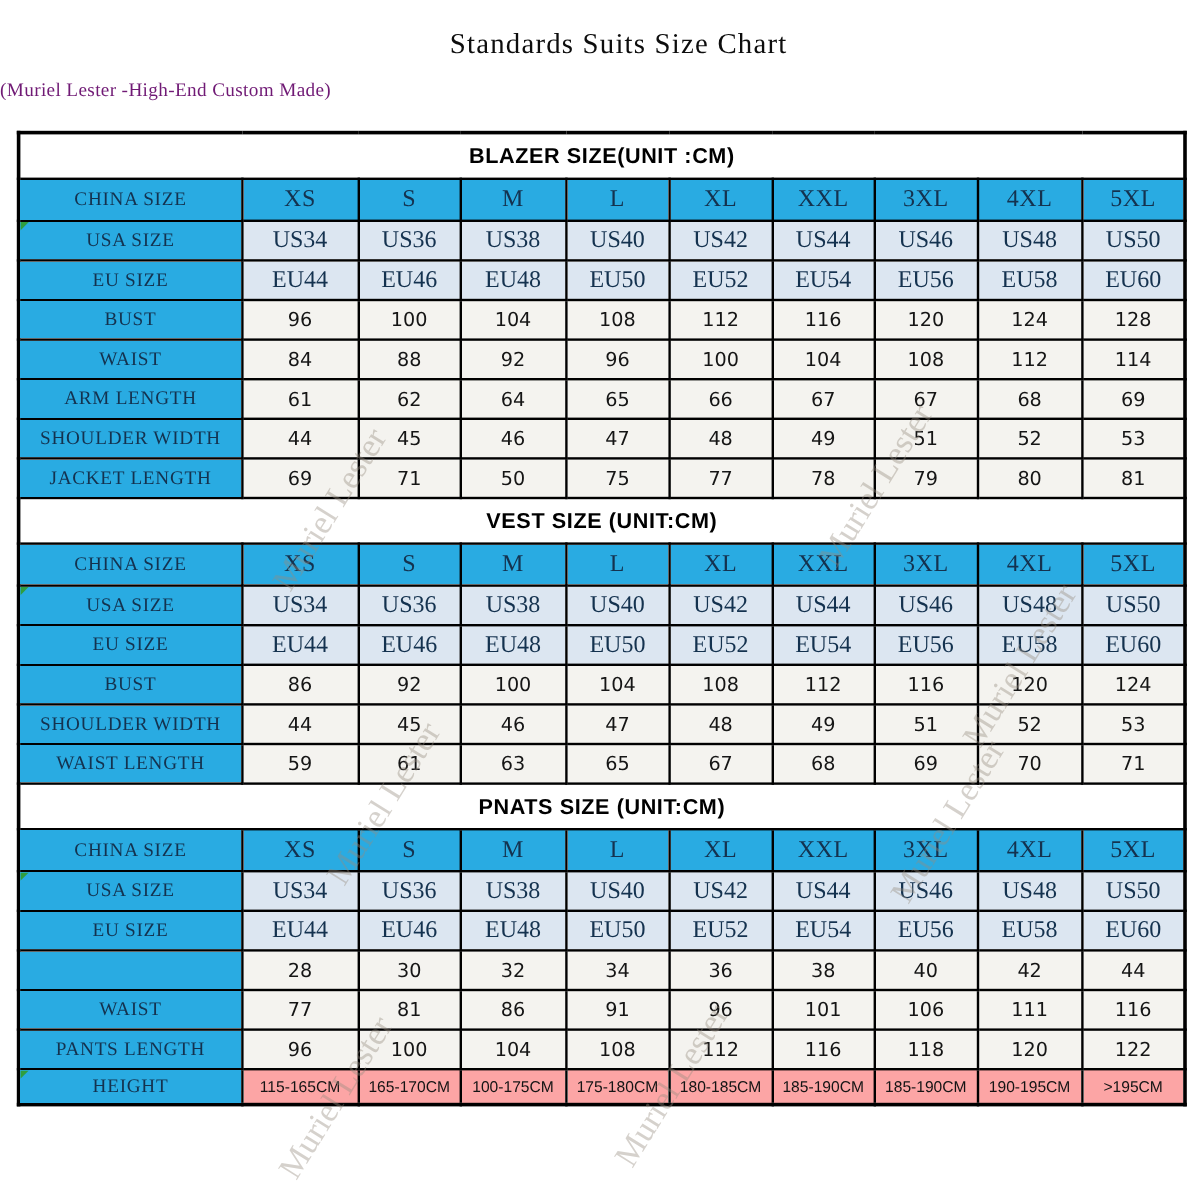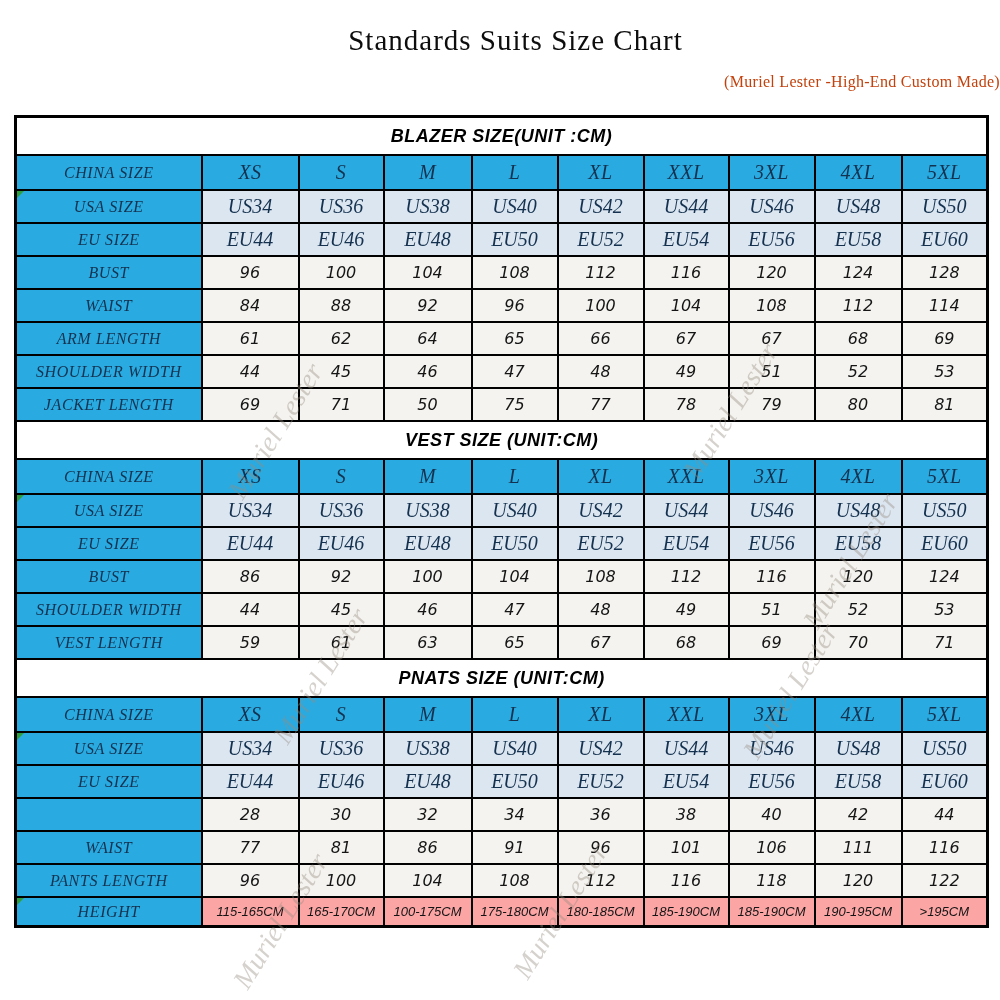--- a/index.html
+++ b/index.html
@@ -14,39 +14,38 @@
     position:relative;
     width:1000px;height:1000px;
     background:#ffffff;
     overflow:hidden;
     font-family:"Liberation Serif",serif;
   }
   .title{
     margin:24px 0 0 0;
     text-align:center;
     font-family:"Liberation Serif",serif;
-    font-size:29px;
+    font-size:24px;
     font-weight:400;
     letter-spacing:1px;
     color:#0d0d0d;
     padding-left:31px;
   }
   .subtitle{
     margin-top:16px;
-    text-align:right;
+    text-align:left;
     font-family:"Liberation Serif",serif;
     font-size:16px;
-    color:#c2410c;
+    color:#701a75;
     letter-spacing:0.3px;
   }
   .table-wrap{
     position:relative;
     margin:24px auto 0 auto;
     width:972px;
-    font-style:italic;
   }
   table.size-table{
     border-collapse:collapse;
     table-layout:fixed;
     width:972px;
     border:3px solid var(--border);
   }
   table.size-table td{
     border:2px solid var(--border);
     text-align:center;
@@ -301,21 +300,21 @@
             <td class="val">45</td>
             <td class="val">46</td>
             <td class="val">47</td>
             <td class="val">48</td>
             <td class="val">49</td>
             <td class="val">51</td>
             <td class="val">52</td>
             <td class="val">53</td>
           </tr>
           <tr class="kind-num">
-            <td class="lab">VEST LENGTH</td>
+            <td class="lab">WAIST LENGTH</td>
             <td class="val">59</td>
             <td class="val">61</td>
             <td class="val">63</td>
             <td class="val">65</td>
             <td class="val">67</td>
             <td class="val">68</td>
             <td class="val">69</td>
             <td class="val">70</td>
             <td class="val">71</td>
           </tr>

